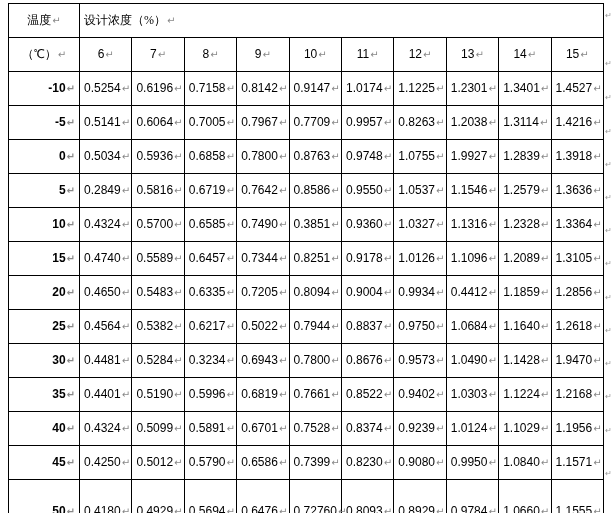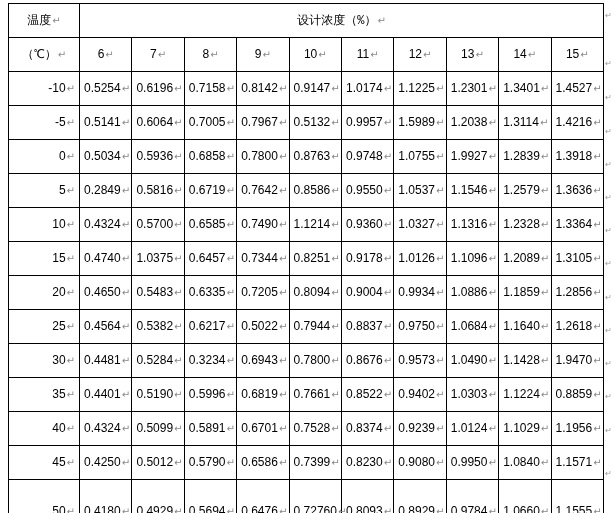--- a/index.html
+++ b/index.html
@@ -39,44 +39,44 @@
     white-space: nowrap;
     font-family: "Liberation Sans", sans-serif;
   }
   td.temp-head,
   td.unit-head {
     text-align: center;
     width: 62px;
     height: 27px;
   }
   td.conc-head {
-    text-align: center;
     height: 27px;
   }
   td.col-head {
     text-align: center;
     height: 27px;
   }
   td.temp-cell {
     text-align: right;
     width: 62px;
+    font-weight: bold;
   }
   td.val-cell {
     text-align: right;
   }
   td.wrap-cell {
     text-align: right;
     white-space: normal;
     word-break: break-all;
   }
   tr.tall td {
     height: 63px;
   }
   .cjk {
-    font-family: Liberation Mono, monospace;
+    font-family: Liberation Serif, serif;
     font-size: 12px;
   }
   .pilcrow {
     color: #888888;
     font-size: 10px;
     font-family: "DejaVu Sans", sans-serif;
     padding-left: 1px;
   }
   .edge-marks {
     position: absolute;
@@ -130,23 +130,23 @@
           <td class="val-cell"><span>1.2301</span><span class="pilcrow">↵</span></td>
           <td class="val-cell"><span>1.3401</span><span class="pilcrow">↵</span></td>
           <td class="val-cell"><span>1.4527</span><span class="pilcrow">↵</span></td>
         </tr>
         <tr>
           <td class="temp-cell"><span>-5</span><span class="pilcrow">↵</span></td>
           <td class="val-cell"><span>0.5141</span><span class="pilcrow">↵</span></td>
           <td class="val-cell"><span>0.6064</span><span class="pilcrow">↵</span></td>
           <td class="val-cell"><span>0.7005</span><span class="pilcrow">↵</span></td>
           <td class="val-cell"><span>0.7967</span><span class="pilcrow">↵</span></td>
-          <td class="val-cell"><span>0.5132</span><span class="pilcrow">↵</span></td>
+          <td class="val-cell"><span>0.7709</span><span class="pilcrow">↵</span></td>
           <td class="val-cell"><span>0.9957</span><span class="pilcrow">↵</span></td>
-          <td class="val-cell"><span>1.5989</span><span class="pilcrow">↵</span></td>
+          <td class="val-cell"><span>0.8263</span><span class="pilcrow">↵</span></td>
           <td class="val-cell"><span>1.2038</span><span class="pilcrow">↵</span></td>
           <td class="val-cell"><span>1.3114</span><span class="pilcrow">↵</span></td>
           <td class="val-cell"><span>1.4216</span><span class="pilcrow">↵</span></td>
         </tr>
         <tr>
           <td class="temp-cell"><span>0</span><span class="pilcrow">↵</span></td>
           <td class="val-cell"><span>0.5034</span><span class="pilcrow">↵</span></td>
           <td class="val-cell"><span>0.5936</span><span class="pilcrow">↵</span></td>
           <td class="val-cell"><span>0.6858</span><span class="pilcrow">↵</span></td>
           <td class="val-cell"><span>0.7800</span><span class="pilcrow">↵</span></td>
@@ -169,50 +169,50 @@
           <td class="val-cell"><span>1.1546</span><span class="pilcrow">↵</span></td>
           <td class="val-cell"><span>1.2579</span><span class="pilcrow">↵</span></td>
           <td class="val-cell"><span>1.3636</span><span class="pilcrow">↵</span></td>
         </tr>
         <tr>
           <td class="temp-cell"><span>10</span><span class="pilcrow">↵</span></td>
           <td class="val-cell"><span>0.4324</span><span class="pilcrow">↵</span></td>
           <td class="val-cell"><span>0.5700</span><span class="pilcrow">↵</span></td>
           <td class="val-cell"><span>0.6585</span><span class="pilcrow">↵</span></td>
           <td class="val-cell"><span>0.7490</span><span class="pilcrow">↵</span></td>
-          <td class="val-cell"><span>1.1214</span><span class="pilcrow">↵</span></td>
+          <td class="val-cell"><span>0.3851</span><span class="pilcrow">↵</span></td>
           <td class="val-cell"><span>0.9360</span><span class="pilcrow">↵</span></td>
           <td class="val-cell"><span>1.0327</span><span class="pilcrow">↵</span></td>
           <td class="val-cell"><span>1.1316</span><span class="pilcrow">↵</span></td>
           <td class="val-cell"><span>1.2328</span><span class="pilcrow">↵</span></td>
           <td class="val-cell"><span>1.3364</span><span class="pilcrow">↵</span></td>
         </tr>
         <tr>
           <td class="temp-cell"><span>15</span><span class="pilcrow">↵</span></td>
           <td class="val-cell"><span>0.4740</span><span class="pilcrow">↵</span></td>
-          <td class="val-cell"><span>1.0375</span><span class="pilcrow">↵</span></td>
+          <td class="val-cell"><span>0.5589</span><span class="pilcrow">↵</span></td>
           <td class="val-cell"><span>0.6457</span><span class="pilcrow">↵</span></td>
           <td class="val-cell"><span>0.7344</span><span class="pilcrow">↵</span></td>
           <td class="val-cell"><span>0.8251</span><span class="pilcrow">↵</span></td>
           <td class="val-cell"><span>0.9178</span><span class="pilcrow">↵</span></td>
           <td class="val-cell"><span>1.0126</span><span class="pilcrow">↵</span></td>
           <td class="val-cell"><span>1.1096</span><span class="pilcrow">↵</span></td>
           <td class="val-cell"><span>1.2089</span><span class="pilcrow">↵</span></td>
           <td class="val-cell"><span>1.3105</span><span class="pilcrow">↵</span></td>
         </tr>
         <tr>
           <td class="temp-cell"><span>20</span><span class="pilcrow">↵</span></td>
           <td class="val-cell"><span>0.4650</span><span class="pilcrow">↵</span></td>
           <td class="val-cell"><span>0.5483</span><span class="pilcrow">↵</span></td>
           <td class="val-cell"><span>0.6335</span><span class="pilcrow">↵</span></td>
           <td class="val-cell"><span>0.7205</span><span class="pilcrow">↵</span></td>
           <td class="val-cell"><span>0.8094</span><span class="pilcrow">↵</span></td>
           <td class="val-cell"><span>0.9004</span><span class="pilcrow">↵</span></td>
           <td class="val-cell"><span>0.9934</span><span class="pilcrow">↵</span></td>
-          <td class="val-cell"><span>1.0886</span><span class="pilcrow">↵</span></td>
+          <td class="val-cell"><span>0.4412</span><span class="pilcrow">↵</span></td>
           <td class="val-cell"><span>1.1859</span><span class="pilcrow">↵</span></td>
           <td class="val-cell"><span>1.2856</span><span class="pilcrow">↵</span></td>
         </tr>
         <tr>
           <td class="temp-cell"><span>25</span><span class="pilcrow">↵</span></td>
           <td class="val-cell"><span>0.4564</span><span class="pilcrow">↵</span></td>
           <td class="val-cell"><span>0.5382</span><span class="pilcrow">↵</span></td>
           <td class="val-cell"><span>0.6217</span><span class="pilcrow">↵</span></td>
           <td class="val-cell"><span>0.5022</span><span class="pilcrow">↵</span></td>
           <td class="val-cell"><span>0.7944</span><span class="pilcrow">↵</span></td>
@@ -239,21 +239,21 @@
           <td class="temp-cell"><span>35</span><span class="pilcrow">↵</span></td>
           <td class="val-cell"><span>0.4401</span><span class="pilcrow">↵</span></td>
           <td class="val-cell"><span>0.5190</span><span class="pilcrow">↵</span></td>
           <td class="val-cell"><span>0.5996</span><span class="pilcrow">↵</span></td>
           <td class="val-cell"><span>0.6819</span><span class="pilcrow">↵</span></td>
           <td class="val-cell"><span>0.7661</span><span class="pilcrow">↵</span></td>
           <td class="val-cell"><span>0.8522</span><span class="pilcrow">↵</span></td>
           <td class="val-cell"><span>0.9402</span><span class="pilcrow">↵</span></td>
           <td class="val-cell"><span>1.0303</span><span class="pilcrow">↵</span></td>
           <td class="val-cell"><span>1.1224</span><span class="pilcrow">↵</span></td>
-          <td class="val-cell"><span>0.8859</span><span class="pilcrow">↵</span></td>
+          <td class="val-cell"><span>1.2168</span><span class="pilcrow">↵</span></td>
         </tr>
         <tr>
           <td class="temp-cell"><span>40</span><span class="pilcrow">↵</span></td>
           <td class="val-cell"><span>0.4324</span><span class="pilcrow">↵</span></td>
           <td class="val-cell"><span>0.5099</span><span class="pilcrow">↵</span></td>
           <td class="val-cell"><span>0.5891</span><span class="pilcrow">↵</span></td>
           <td class="val-cell"><span>0.6701</span><span class="pilcrow">↵</span></td>
           <td class="val-cell"><span>0.7528</span><span class="pilcrow">↵</span></td>
           <td class="val-cell"><span>0.8374</span><span class="pilcrow">↵</span></td>
           <td class="val-cell"><span>0.9239</span><span class="pilcrow">↵</span></td>

